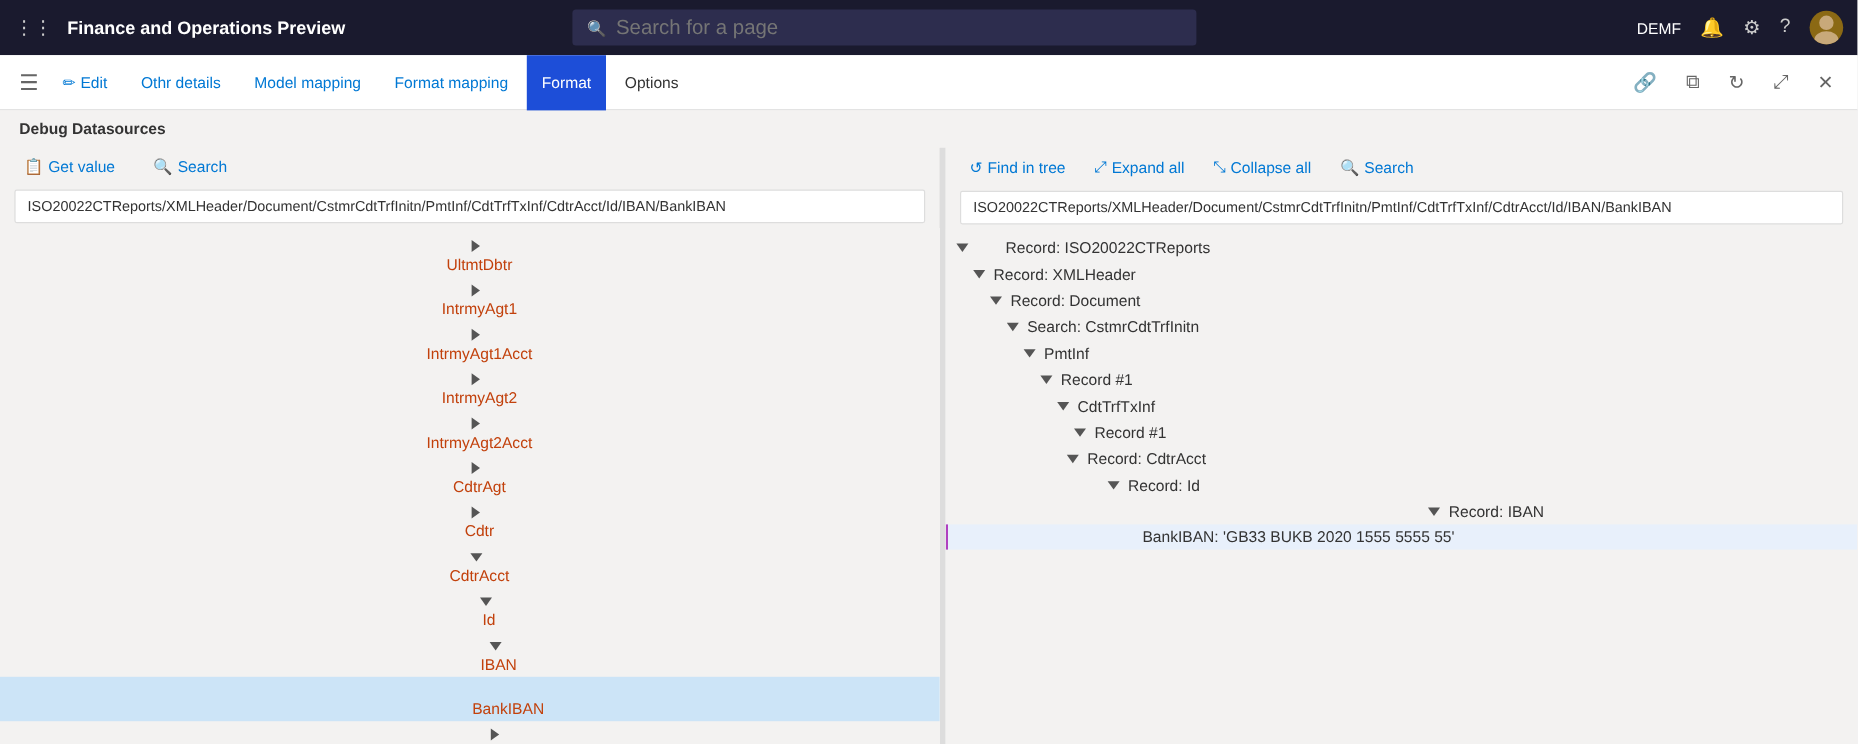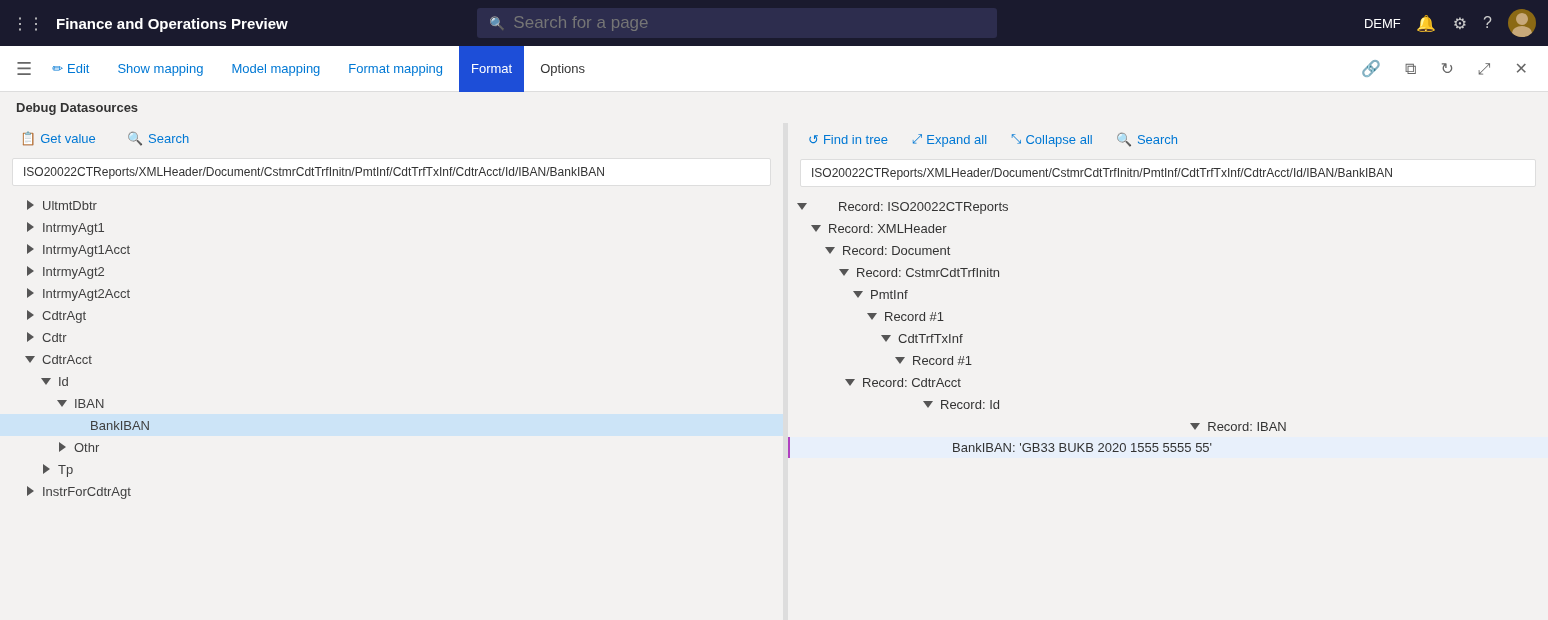--- a/index.html
+++ b/index.html
@@ -148,22 +148,23 @@
       overflow-x: hidden;
       padding: 4px 0;
       background: #f3f2f1;
     }
     .tree-item {
       display: flex;
       align-items: center;
       padding: 3px 8px;
       cursor: pointer;
       font-size: 13px;
-      color: #404040;
+      color: #c2410c;
       user-select: none;
+      flex-direction: column;
     }
     .tree-item.selected { background: #cce4f7; }
     .tree-toggle {
       width: 16px;
       height: 16px;
       display: flex;
       align-items: center;
       justify-content: center;
       margin-right: 2px;
       font-size: 10px;
@@ -270,21 +271,21 @@
   </div>
 </div>
 
 <div class="sec-nav">
   <span class="hamburger">☰</span>
   <button class="nav-btn">
     <span style="color:#0078d4;">✏</span>
     <span>Edit</span>
   </button>
   <button class="nav-btn">
-    <span>Show mapping</span>
+    <span>Othr details</span>
   </button>
   <button class="nav-btn">
     <span>Model mapping</span>
   </button>
   <button class="nav-btn">
     <span>Format mapping</span>
   </button>
   <button class="nav-btn active">
     <span>Format</span>
   </button>
@@ -459,21 +460,21 @@
           <span class="tree-toggle expanded">
               <span class="tri-down"></span>
             </span>
           <span>Record: Document</span>
         </div>
 
         <div class="right-tree-item" style="padding-left:50px;">
           <span class="tree-toggle expanded">
               <span class="tri-down"></span>
             </span>
-          <span>Record: CstmrCdtTrfInitn</span>
+          <span>Search: CstmrCdtTrfInitn</span>
         </div>
 
         <div class="right-tree-item" style="padding-left:64px;">
           <span class="tree-toggle expanded">
               <span class="tri-down"></span>
             </span>
           <span>PmtInf</span>
         </div>
 
         <div class="right-tree-item" style="padding-left:78px;">
@@ -490,21 +491,21 @@
           <span>CdtTrfTxInf</span>
         </div>
 
         <div class="right-tree-item" style="padding-left:106px;">
           <span class="tree-toggle expanded">
               <span class="tri-down"></span>
             </span>
           <span>Record #1</span>
         </div>
 
-        <div class="right-tree-item" style="padding-left:56px;text-align:right;">
+        <div class="right-tree-item" style="padding-left:100px;text-align:right;">
           <span class="tree-toggle expanded">
               <span class="tri-down"></span>
             </span>
           <span>Record: CdtrAcct</span>
         </div>
 
         <div class="right-tree-item" style="padding-left:134px;">
           <span class="tree-toggle expanded">
               <span class="tri-down"></span>
             </span>

